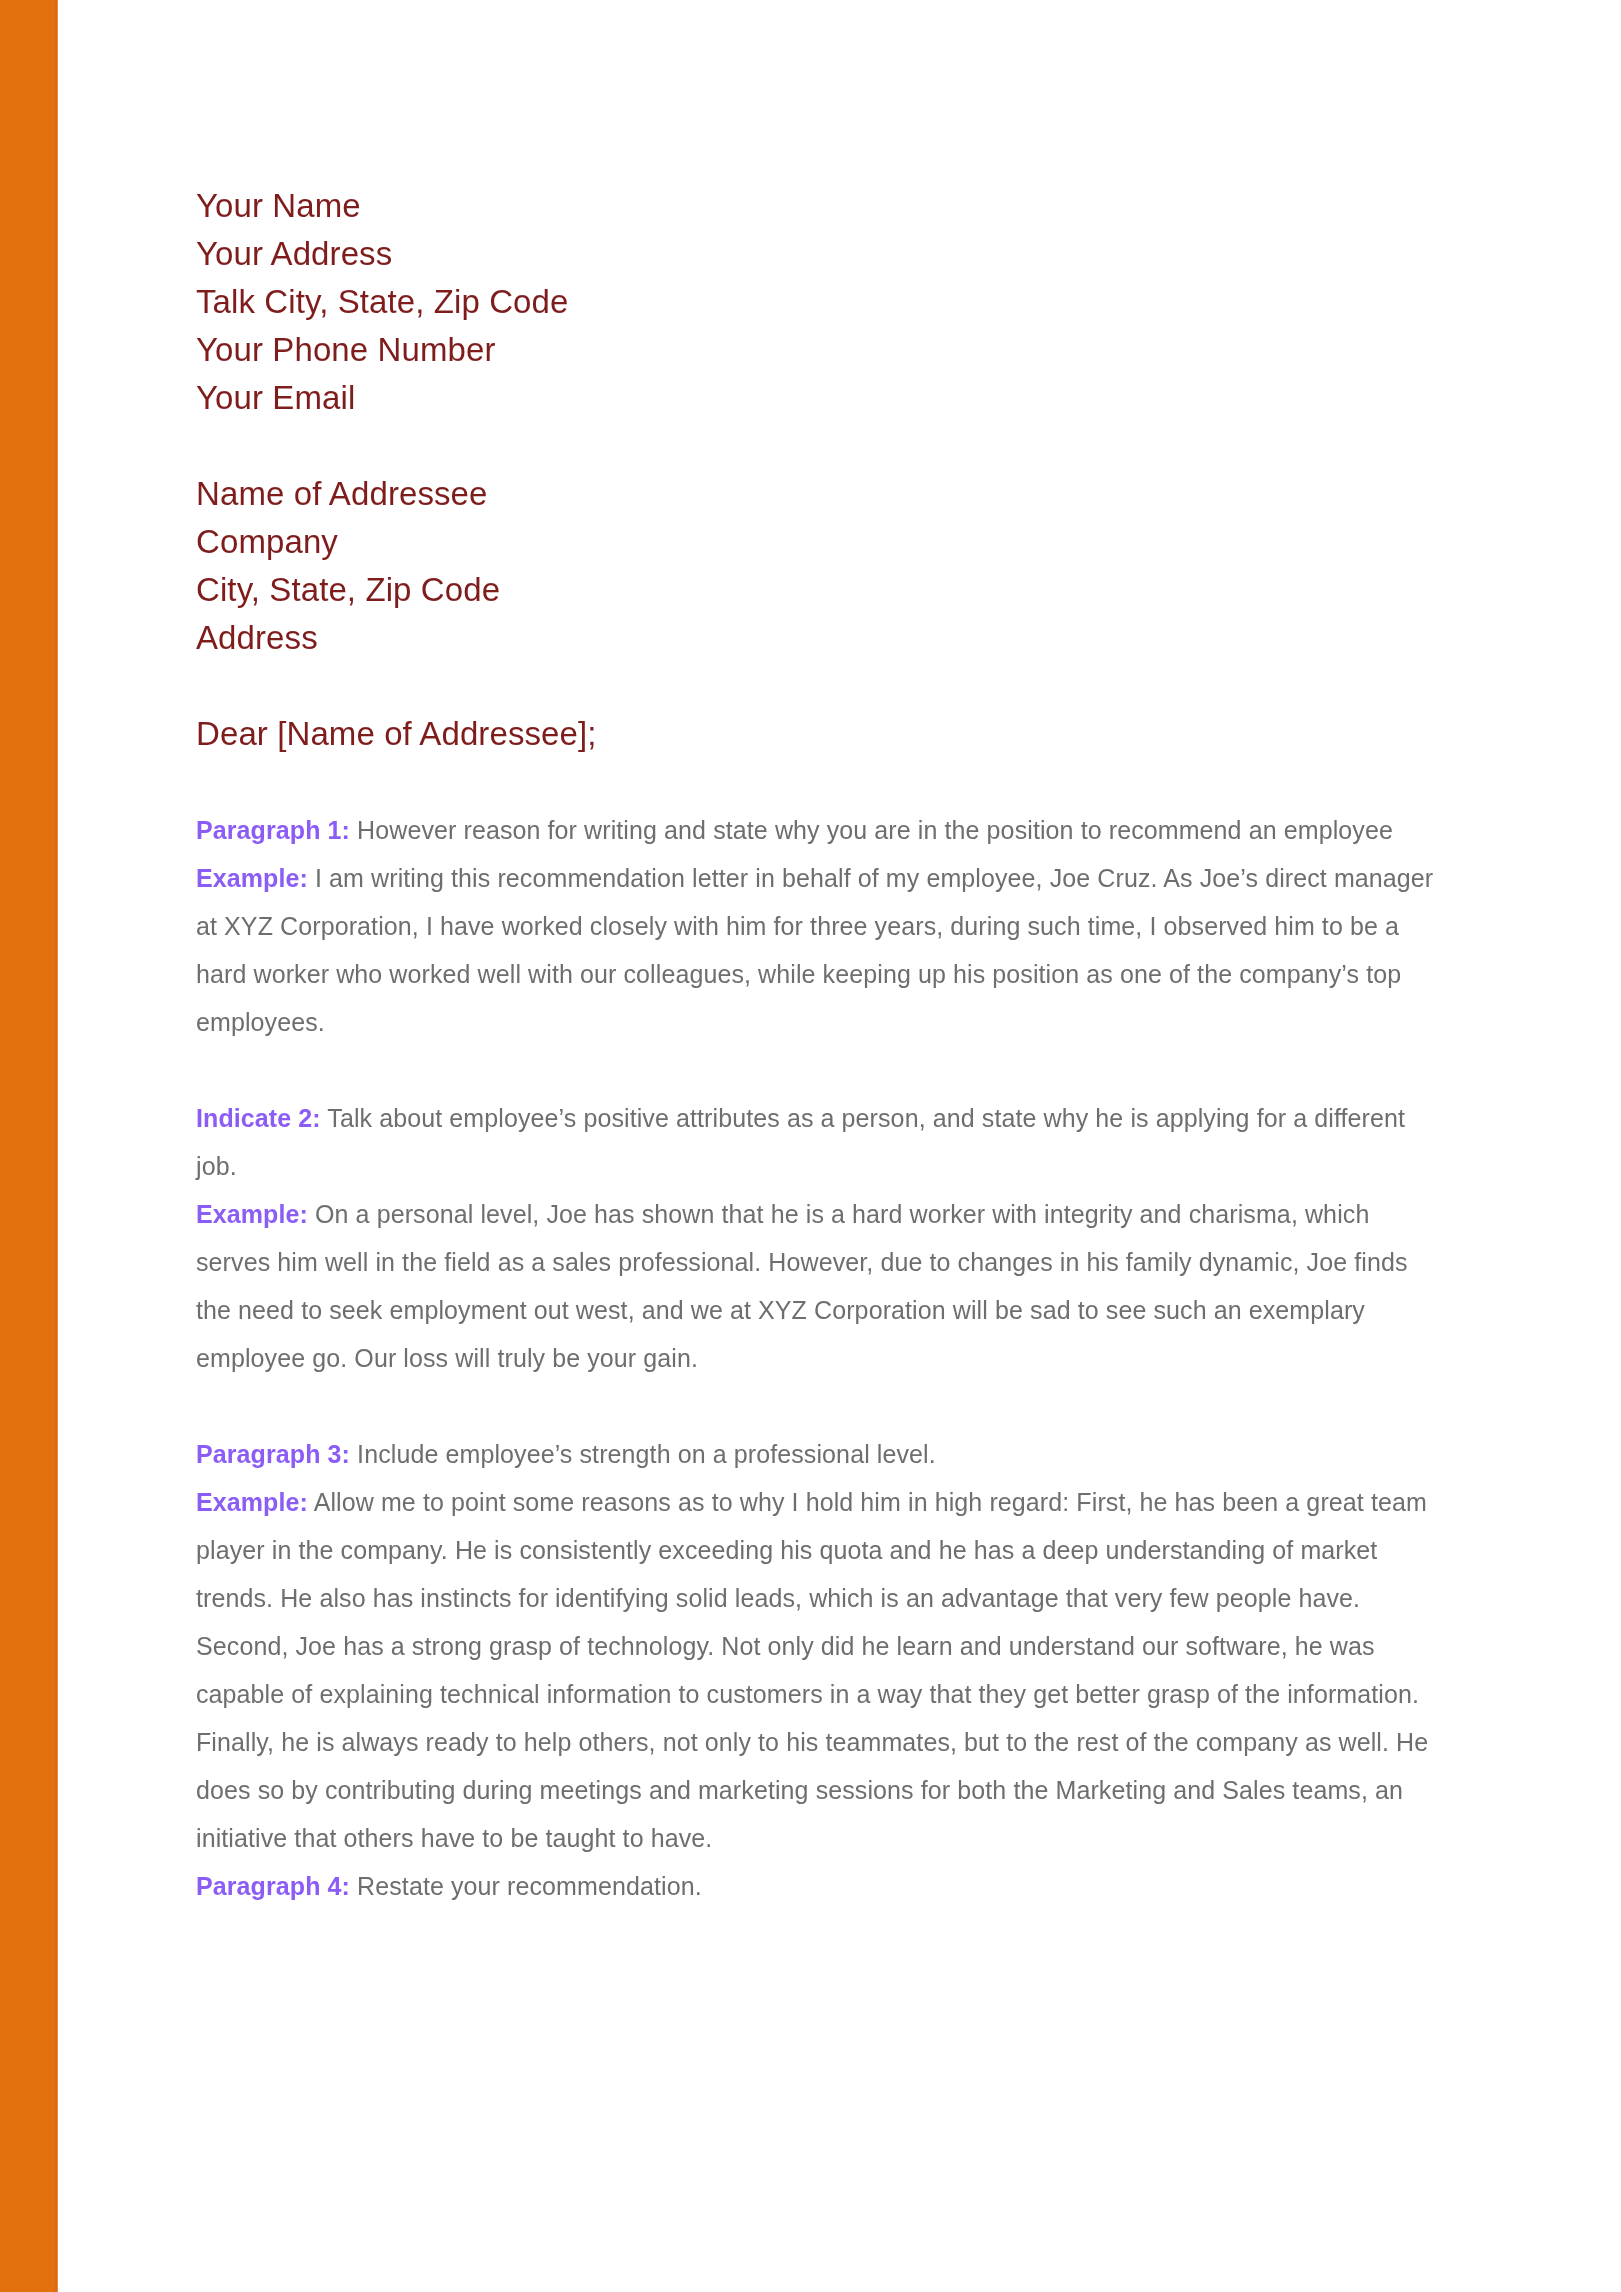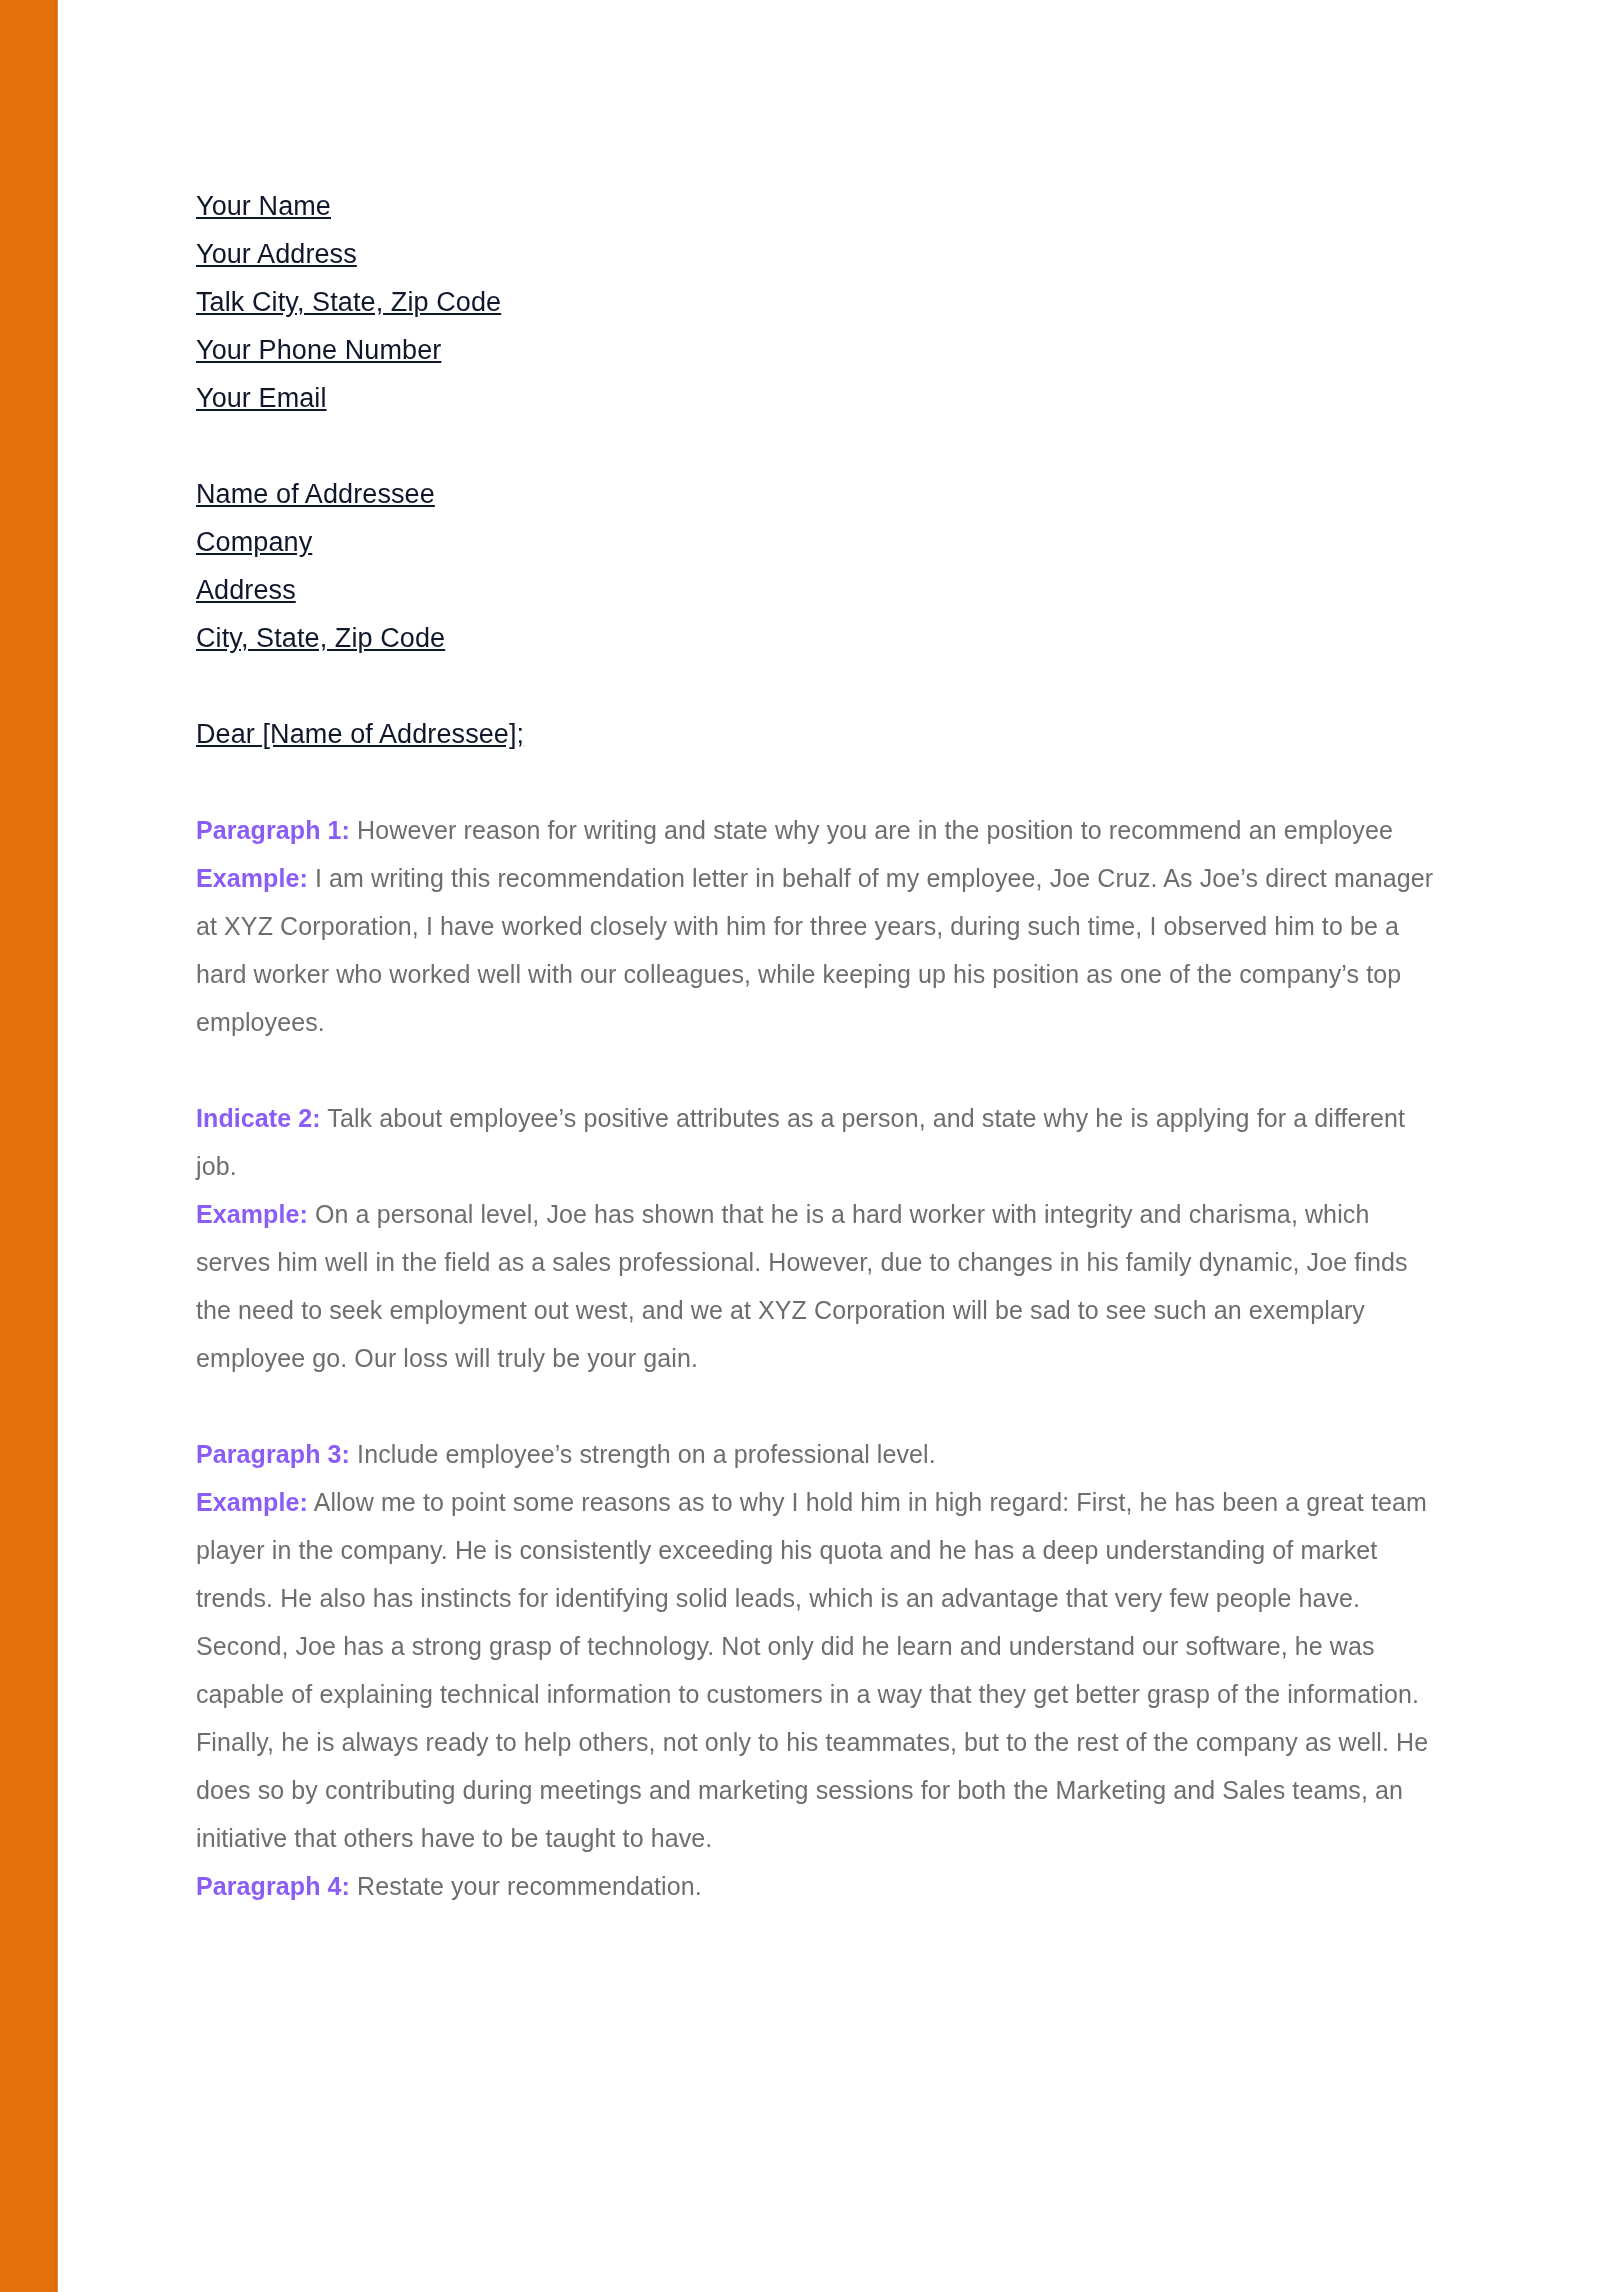--- a/index.html
+++ b/index.html
@@ -35,26 +35,25 @@
     background: #D9660A;
     opacity: 0.75;
   }
   .letter-body {
     position: absolute;
     left: 196px;
     top: 182px;
     width: 1250px;
   }
   .line {
-    font-size: 27px;
+    font-size: 33px;
     line-height: 48px;
-    color: #0f172a;
+    color: #7f1d1d;
     letter-spacing: 0.1px;
     white-space: pre-wrap;
-    text-decoration: underline;
   }
   .block {
     margin: 0;
   }
   .spacer {
     height: 48px;
   }
   .label {
     font-weight: bold;
     color: #8b5cf6;
@@ -84,22 +83,22 @@
       <div class="line">Talk City, State, Zip Code</div>
       <div class="line">Your Phone Number</div>
       <div class="line">Your Email</div>
     </div>
 
     <div class="spacer"></div>
 
     <div class="block">
       <div class="line">Name of Addressee</div>
       <div class="line">Company</div>
+      <div class="line">City, State, Zip Code</div>
       <div class="line">Address</div>
-      <div class="line">City, State, Zip Code</div>
     </div>
 
     <div class="spacer"></div>
 
     <div class="line">Dear [Name of Addressee];</div>
 
     <div class="spacer"></div>
 
     <p class="para"><span class="label">Paragraph 1:</span><span> However reason for writing and state why you are in the position to recommend an employee</span></p>
     <p class="para"><span class="label">Example:</span><span> I am writing this recommendation letter in behalf of my employee, Joe Cruz. As Joe’s direct manager at XYZ Corporation, I have worked closely with him for three years, during such time, I observed him to be a hard worker who worked well with our colleagues, while keeping up his position as one of the company’s top employees.</span></p>

